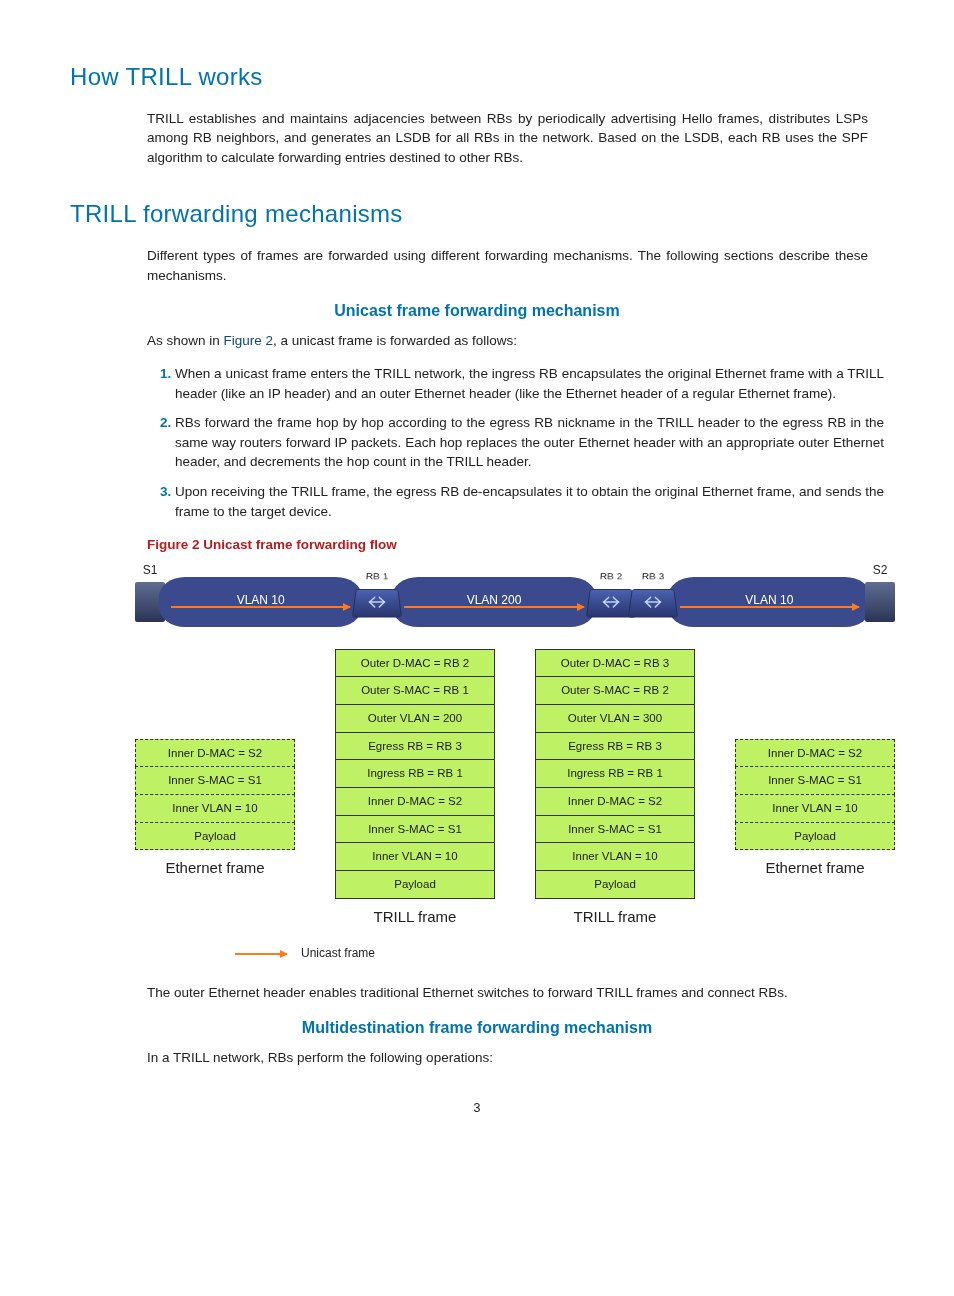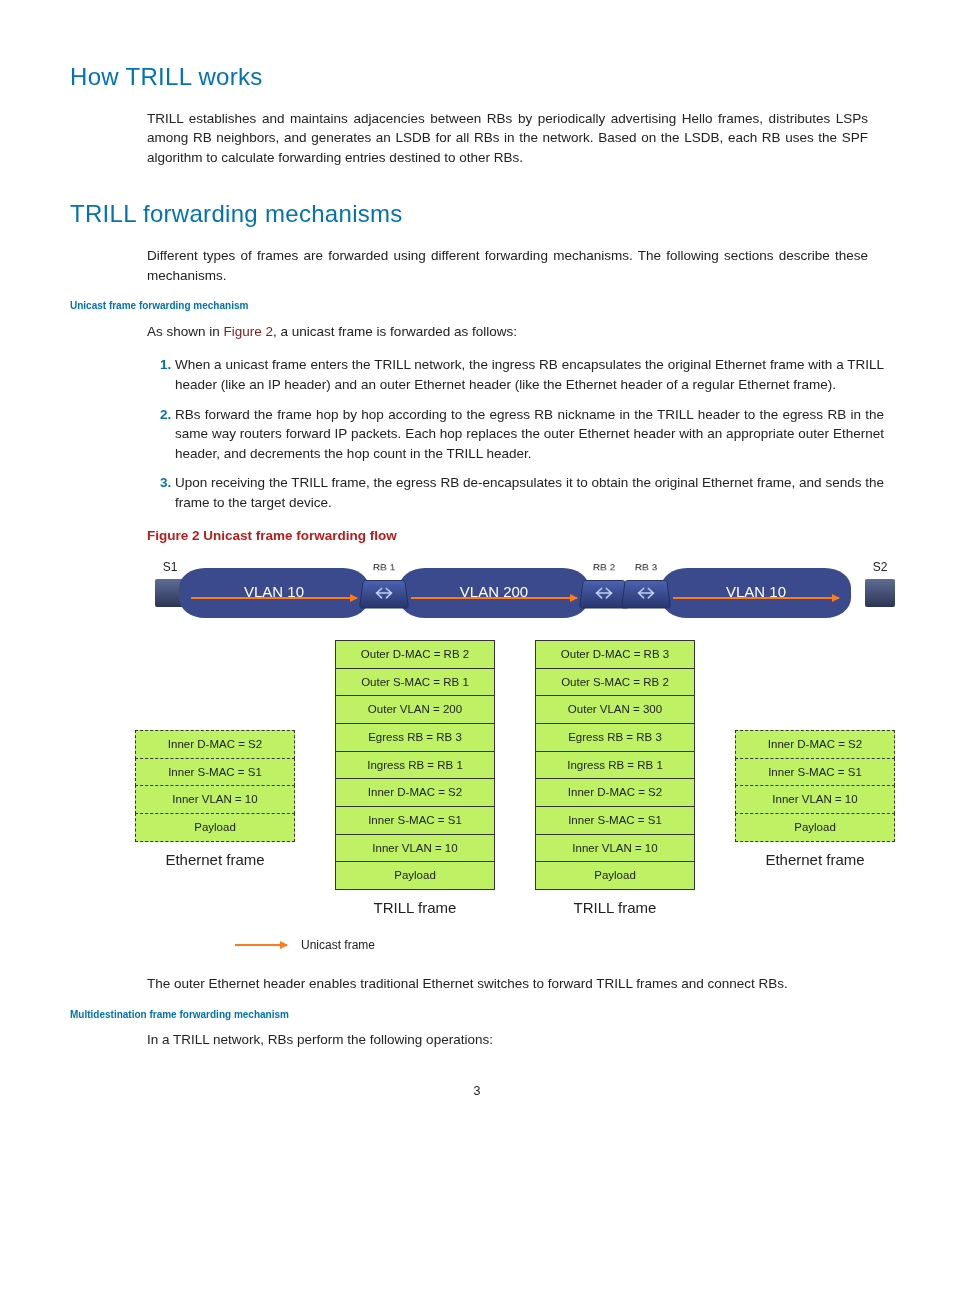--- a/index.html
+++ b/index.html
@@ -21,24 +21,25 @@
     letter-spacing: 0.3px;
   }
   h1:first-of-type { margin-top: 0; }
   .body-para {
     margin: 0 16px 14px 77px;
     text-align: justify;
   }
   .subhead {
     color: #0073b0;
     font-weight: bold;
-    font-size: 10px;
+    font-size: 16px;
     margin: 10px 0 8px 0;
-  }
-  .figref { color: #7f1d1d; }
+    text-align: center;
+  }
+  .figref { color: #0c4a6e; }
   ol.steps {
     margin: 0 0 14px 77px;
     padding-left: 28px;
     text-align: justify;
   }
   ol.steps li { margin-bottom: 10px; }
   ol.steps li::marker {
     color: #0073b0;
     font-weight: bold;
   }
@@ -52,41 +53,40 @@
     margin: 0 0 10px 65px;
     width: 760px;
   }
   .topology {
     position: relative;
     height: 70px;
     display: flex;
     align-items: center;
   }
   .endpoint {
-    width: 30px; height: 28px;
+    width: 30px; height: 40px;
     background: linear-gradient(#5f6d93, #2b3456);
     position: relative;
     border-radius: 2px;
-    margin-left: 20px;
   }
   .endpoint .label {
     position: absolute; top: -20px; left: 50%; transform: translateX(-50%);
     font-size: 12px; font-weight: normal;
   }
   .cloud {
     flex: 1; position: relative;
     height: 50px;
     background: #3b4a8c;
     border-radius: 26px / 20px;
     margin: 0 -6px;
   }
   .cloud .vlan {
     position: absolute; left: 50%; top: 50%;
     transform: translate(-50%, -55%);
-    color: #fff; font-size: 15px; white-space: nowrap;
+    color: #fff; font-size: 12px; white-space: nowrap;
   }
   .cloud .arrow {
     position: absolute; left: 12px; right: 12px; top: 58%;
     height: 2px; background: #ff7a1a;
   }
   .cloud .arrow::after {
     content: ""; position: absolute; right: -1px; top: -3px;
     border-left: 8px solid #ff7a1a;
     border-top: 4px solid transparent;
     border-bottom: 4px solid transparent;

